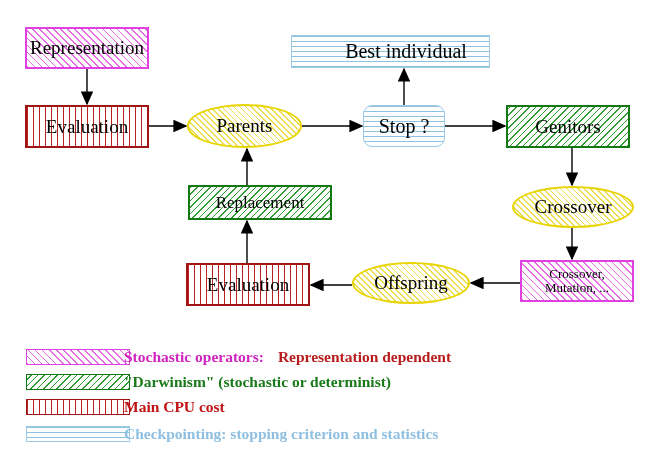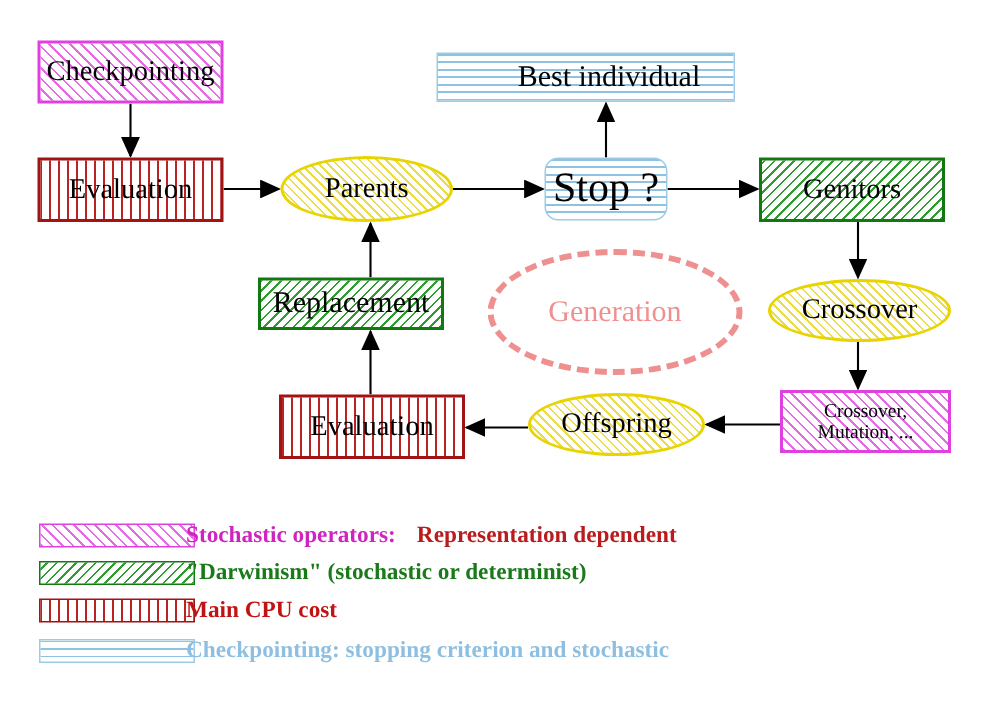--- a/index.html
+++ b/index.html
@@ -147,36 +147,36 @@
 
       <line x1="352" y1="285" x2="311" y2="285" stroke="#000" stroke-width="1.4" marker-end="url(#ah)"></line>
 
       <line x1="247" y1="263" x2="247" y2="221" stroke="#000" stroke-width="1.4" marker-end="url(#ah)"></line>
 
       <line x1="247" y1="185" x2="247" y2="149" stroke="#000" stroke-width="1.4" marker-end="url(#ah)"></line>
     </svg>
   </div>
 
   <div class="node rect fill-magenta" style="left:25px;top:27px;width:124px;height:42px;font-size:19px;">
-    <span>Checkpointing</span>
+    <span>Representation</span>
   </div>
 
   <div class="node rect fill-red" style="left:25px;top:105px;width:124px;height:43px;font-size:19px;">
     <span>Evaluation</span>
   </div>
 
   <div class="node ellipse fill-yellow" style="left:187px;top:104px;width:115px;height:44px;font-size:19px;">
     <span>Parents</span>
   </div>
 
   <div class="node rect fill-blue" style="left:291px;top:35px;width:199px;height:33px;font-size:20px;border-width:1.5px;padding-left:31px;">
     <span>Best individual</span>
   </div>
 
-  <div class="node rect rounded fill-blue" style="left:363px;top:105px;width:82px;height:42px;font-size:28px;border-width:1.5px;">
+  <div class="node rect rounded fill-blue" style="left:363px;top:105px;width:82px;height:42px;font-size:20px;border-width:1.5px;">
     <span>Stop ?</span>
   </div>
 
   <div class="node rect fill-green" style="left:506px;top:105px;width:124px;height:43px;font-size:19px;">
     <span>Genitors</span>
   </div>
 
   <div class="node ellipse fill-yellow" style="left:512px;top:186px;width:122px;height:42px;font-size:19px;">
     <span>Crossover</span>
   </div>
@@ -187,43 +187,40 @@
 
   <div class="node rect fill-magenta" style="left:520px;top:260px;width:114px;height:42px;font-size:13px;white-space:pre-line;">
     <span>Crossover,
 Mutation, ...</span>
   </div>
 
   <div class="node rect fill-red" style="left:186px;top:263px;width:124px;height:43px;font-size:19px;">
     <span>Evaluation</span>
   </div>
 
-  <div class="node rect fill-green" style="left:172px;top:185px;width:124px;height:35px;font-size:20px;">
+  <div class="node rect fill-green" style="left:188px;top:185px;width:144px;height:35px;font-size:17px;">
     <span>Replacement</span>
   </div>
 
-  <div class="gen-ellipse" style="left:325px;top:166px;width:170px;height:84px;font-size:20px;">
-    <span>Generation</span>
-  </div>
 
   <div class="legend-row" style="top:345px;">
     <div class="swatch fill-magenta" style="top:4px;"></div>
     <div class="legend-text">
       <span class="lt-magenta">Stochastic operators:</span><span class="second lt-gold">Representation dependent</span>
     </div>
   </div>
 
   <div class="legend-row" style="top:370px;">
     <div class="swatch fill-green" style="top:4px;"></div>
     <div class="legend-text lt-green">"Darwinism" (stochastic or determinist)</div>
   </div>
 
   <div class="legend-row" style="top:395px;">
     <div class="swatch fill-red" style="top:4px;"></div>
     <div class="legend-text lt-red">Main CPU cost</div>
   </div>
 
   <div class="legend-row" style="top:422px;">
     <div class="swatch fill-blue" style="top:4px;"></div>
-    <div class="legend-text lt-blue">Checkpointing: stopping criterion and stochastic</div>
+    <div class="legend-text lt-blue">Checkpointing: stopping criterion and statistics</div>
   </div>
 
 </div>
 
 </body></html>

